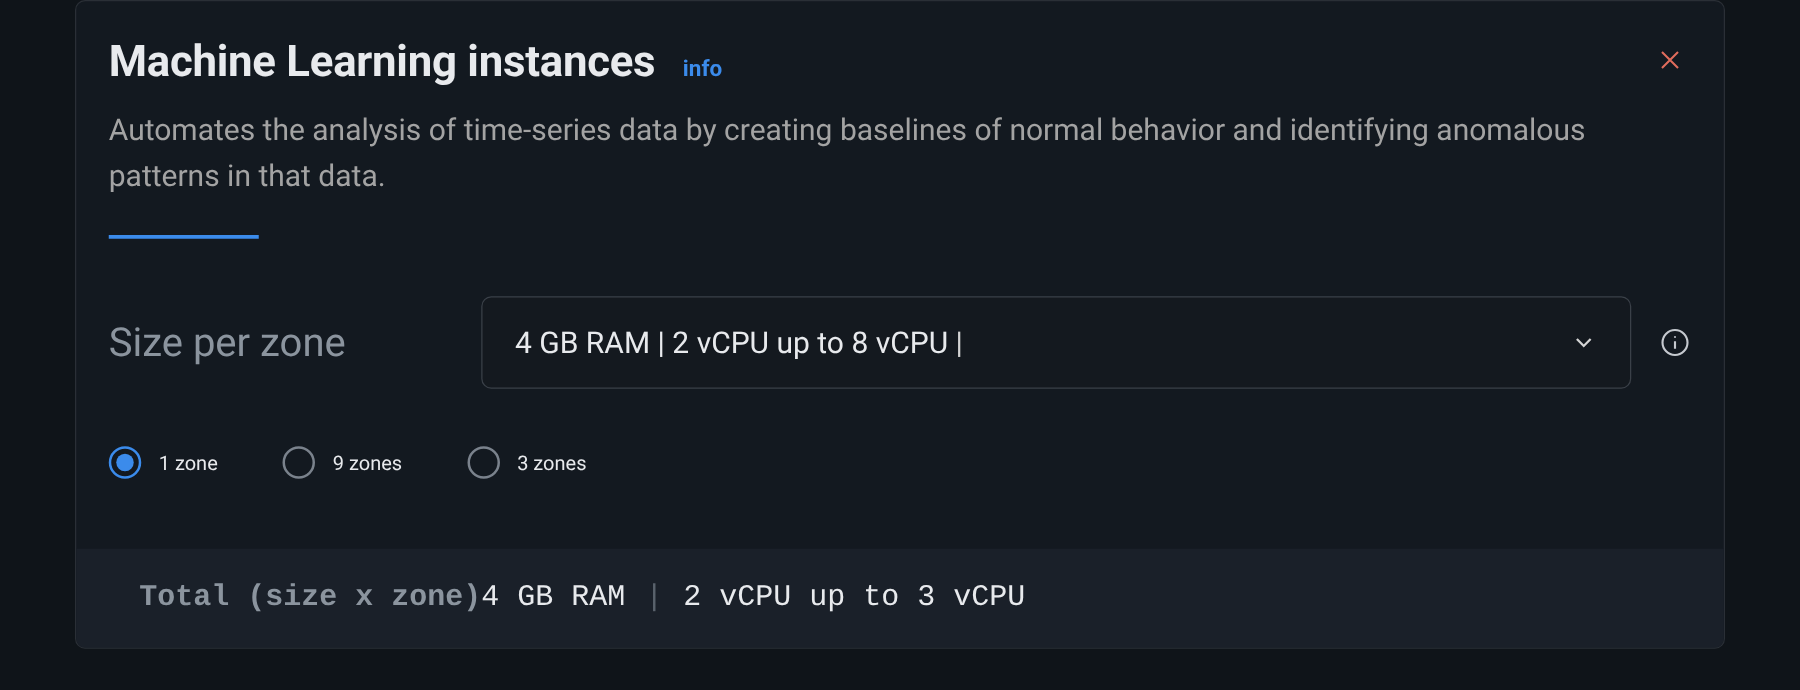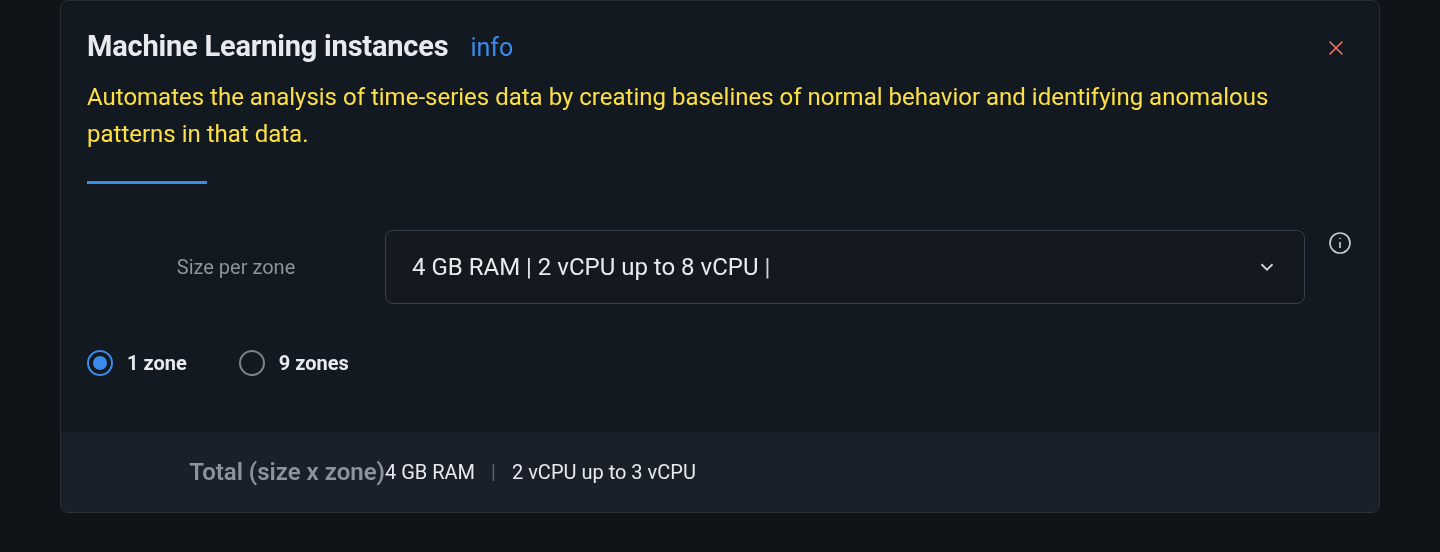--- a/index.html
+++ b/index.html
@@ -26,28 +26,28 @@
       padding: 28px 26px 0 26px;
       position: relative;
     }
     .title-row {
       display: flex;
       align-items: baseline;
       gap: 22px;
       margin-bottom: 16px;
     }
     .title {
-      font-size: 29px;
+      font-size: 35px;
       font-weight: 700;
       color: #e8eaed;
       letter-spacing: -0.2px;
     }
     .info-link {
-      font-size: 25px;
-      font-weight: 400;
+      font-size: 18px;
+      font-weight: 700;
       color: #3b8beb;
       cursor: pointer;
     }
     .close-btn {
       position: absolute;
       top: 34px;
       right: 30px;
       width: 26px;
       height: 26px;
       cursor: pointer;
@@ -57,50 +57,51 @@
     }
     .close-btn svg {
       width: 22px;
       height: 22px;
       stroke: #e06c5c;
       stroke-width: 1.8;
     }
     .description {
       font-size: 24px;
       line-height: 1.55;
-      color: #fde047;
+      color: #a3a3a3;
       font-weight: 400;
       max-width: 1260px;
     }
     .tab-indicator {
       margin-top: 28px;
       width: 120px;
       height: 3px;
       background: #3b8beb;
     }
     .form-section {
       padding: 46px 26px 10px 26px;
     }
     .form-row {
       display: flex;
       align-items: center;
       margin-bottom: 46px;
     }
     .label-col {
       width: 298px;
-      text-align: center;
+      text-align: left;
       padding-right: 0;
-      font-size: 20px;
+      font-size: 32px;
       color: #8b949e;
       font-weight: 400;
     }
     .control-col {
       flex: 1;
       padding-left: 0;
       display: flex;
+      align-items: center;
       gap: 22px;
     }
     .select-box {
       flex: 1;
       max-width: 920px;
       background: #14191f;
       border: 1px solid #3a4048;
       border-radius: 8px;
       height: 74px;
       display: flex;
@@ -167,39 +168,40 @@
       width: 14px;
       height: 14px;
       border-radius: 50%;
       background: #3b8beb;
       display: none;
     }
     .radio-circle.checked .radio-dot {
       display: block;
     }
     .radio-label {
-      font-size: 20px;
-      color: #e8eaed;
-      font-weight: 700;
+      font-size: 16px;
+      color: #e8eaed;
+      font-weight: 400;
     }
     .total-row {
       background: #1a2029;
       padding: 26px 26px;
       display: flex;
       align-items: center;
+      font-family: Liberation Mono, monospace;
     }
     .total-label {
       width: 298px;
       text-align: right;
       font-size: 24px;
       color: #8b949e;
       font-weight: 600;
     }
     .total-value {
-      font-size: 20px;
+      font-size: 24px;
       color: #e8eaed;
       font-weight: 400;
       display: flex;
       align-items: center;
       gap: 10px;
     }
     .divider {
       color: #5a626c;
       margin: 0 6px;
     }
@@ -258,20 +260,26 @@
             <div class="radio-label">1 zone</div>
           </div>
 
           <div class="radio-option">
             <div class="radio-circle">
               
             </div>
             <div class="radio-label">9 zones</div>
           </div>
 
+          <div class="radio-option">
+            <div class="radio-circle">
+              
+            </div>
+            <div class="radio-label">3 zones</div>
+          </div>
 
         </div>
       </div>
     </div>
 
   </div>
 
   <div class="total-row">
     <div class="total-label">Total (size x zone)</div>
     <div class="control-col">

